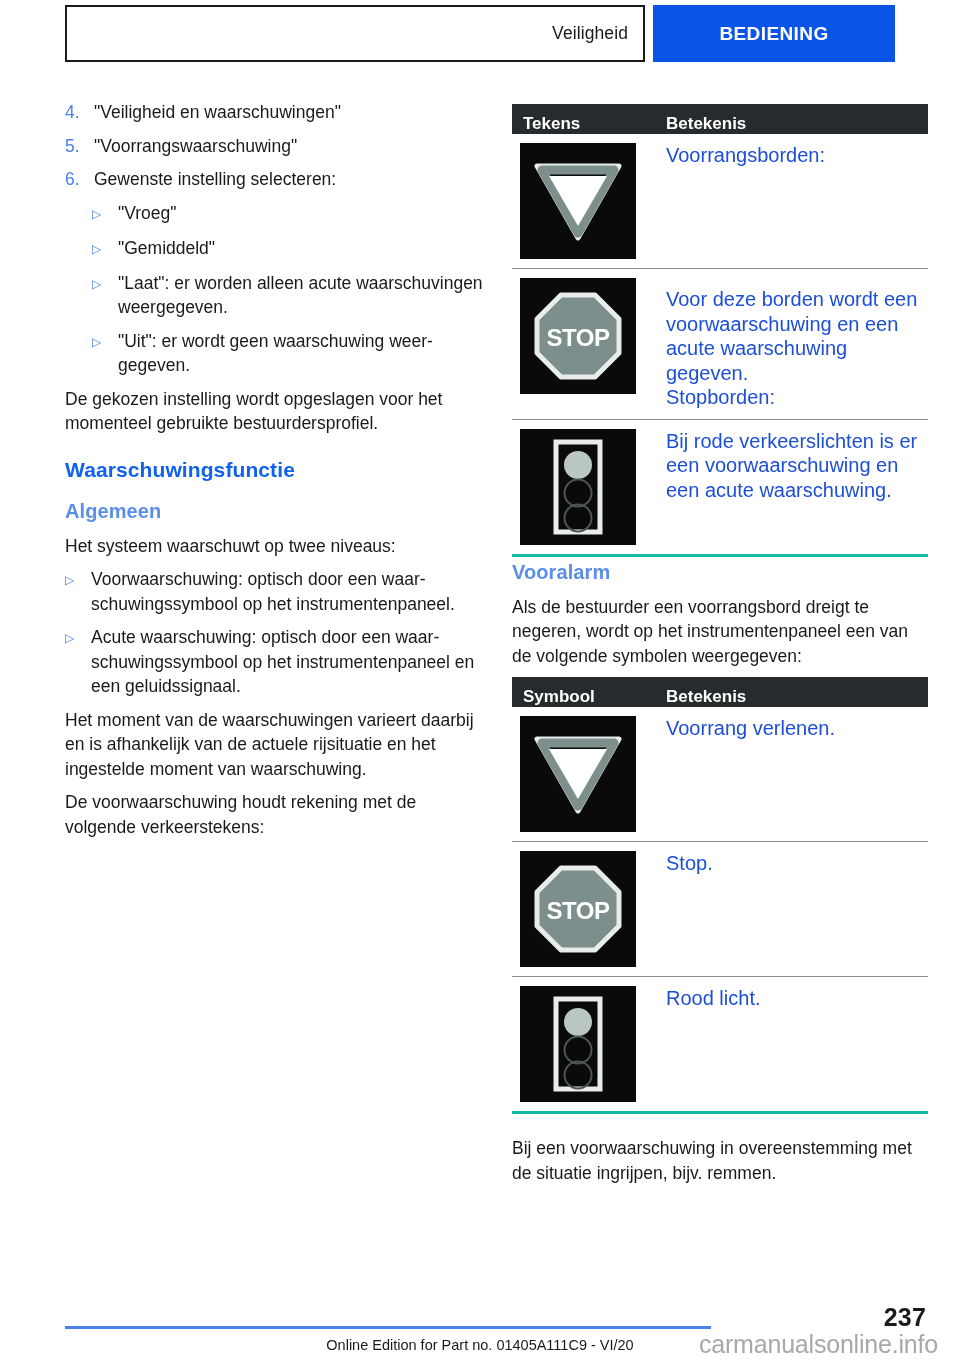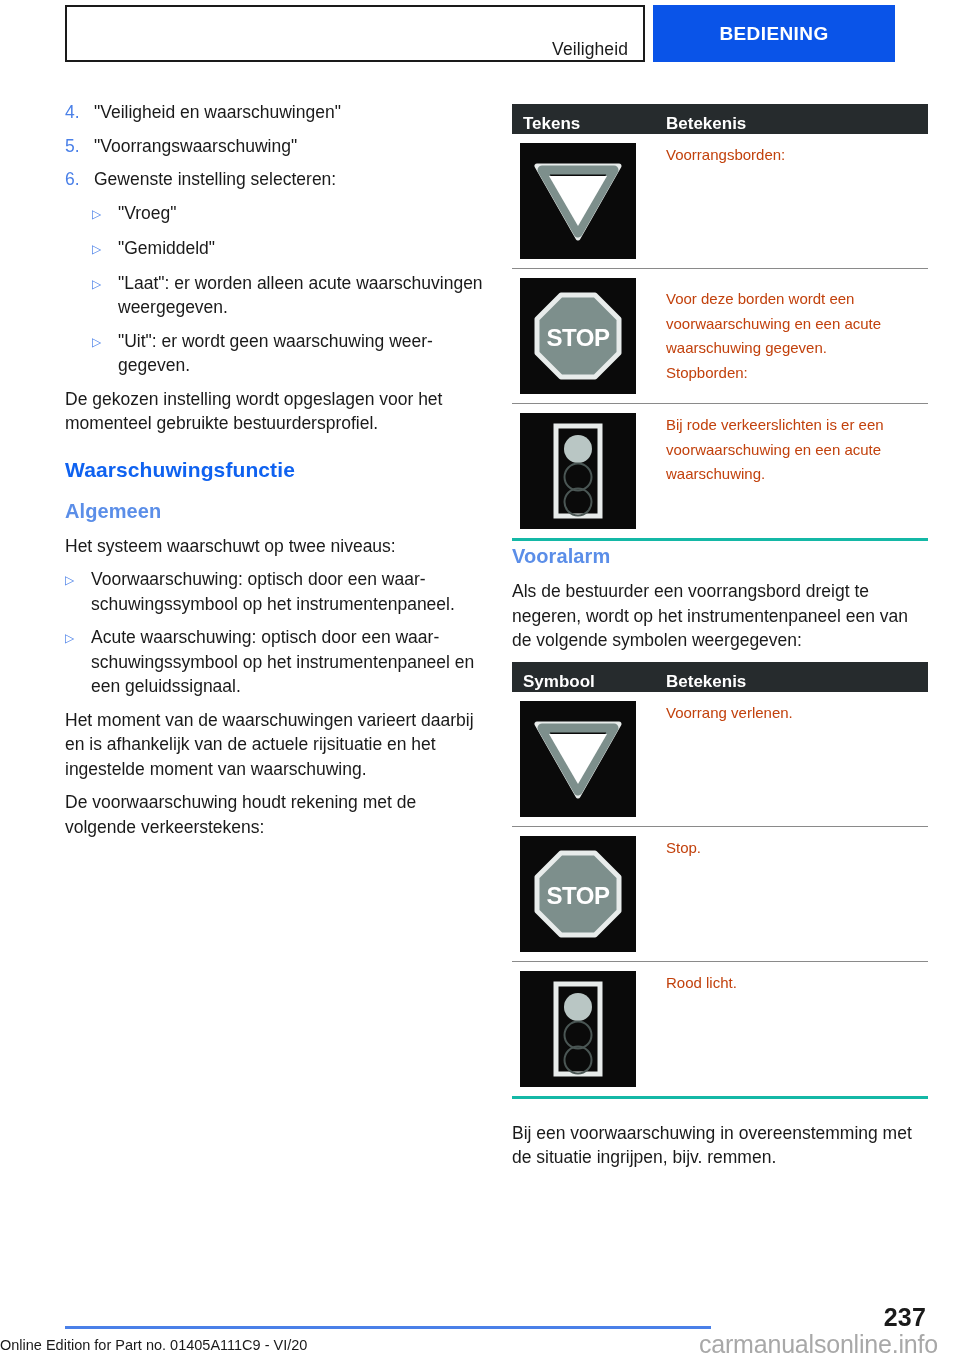--- a/index.html
+++ b/index.html
@@ -10,21 +10,21 @@
     color: #1a1a1a;
     overflow: hidden;
   }
   .page { position: relative; width: 960px; height: 1362px; }
 
   
   .header { position: absolute; left: 65px; top: 5px; width: 830px; height: 57px; display: flex; }
   .header-chapter {
     flex: 0 0 580px; height: 57px;
     border: 2px solid #1a1a1a; background: #ffffff;
-    display: flex; align-items: flex-end; justify-content: flex-end;
+    display: flex; align-items: center; justify-content: flex-end;
     padding-right: 15px;
     font-size: 17.5px; color: #1a1a1a; letter-spacing: .1px;
   }
   .header-gap { flex: 0 0 8px; }
   .header-section {
     flex: 1 1 auto; height: 57px; background: #0a54e8;
     display: flex; align-items: center; justify-content: center;
     color: #ffffff; font-size: 19px; font-weight: bold; letter-spacing: .4px;
   }
 
@@ -74,42 +74,42 @@
   }
   .tbl-head .c1 { flex: 0 0 154px; padding-left: 11px; }
   .tbl-head .c2 { flex: 1 1 auto; }
   .tbl-row {
     display: flex; border-bottom: 1px solid #8a8a8a;
     padding-top: 9px; padding-bottom: 9px;
   }
   .tbl-row:last-child { border-bottom: 3px solid #14b8a6; }
   .tbl-row .cell-icon { flex: 0 0 154px; padding-left: 8px; }
   .tbl-row .cell-text {
-    flex: 1 1 auto; font-size: 15px; line-height: 24.5px; color: #c2410c;
+    flex: 1 1 auto; font-size: 20px; line-height: 24.5px; color: #1d4ed8;
   }
   .cell-text .ln { display: block; }
   .cell-text .ln.gap { margin-top: 9px; }
 
   .tile {
     width: 116px; height: 116px; background: #0a0a0a;
     display: flex; align-items: center; justify-content: center;
   }
 
   
   .footer-rule {
     position: absolute; left: 65px; top: 1326px; width: 646px; height: 3px;
     background: #4a80e8;
   }
   .page-num {
     position: absolute; right: 34px; top: 1303px;
     font-size: 25px; font-weight: bold; color: #1a1a1a; letter-spacing: .2px;
   }
   .footer-text {
     position: absolute; left: 0; top: 1337px; width: 960px;
-    text-align: left; font-size: 14.5px; color: #1a1a1a;
+    text-align: center; font-size: 14.5px; color: #1a1a1a;
     font-family: "Liberation Sans", sans-serif;
   }
   .watermark {
     position: absolute; right: 22px; top: 1330px;
     font-size: 25px; color: #a8a8a8; letter-spacing: -.2px;
   }
 </style>
 </head>
 <body>
 

